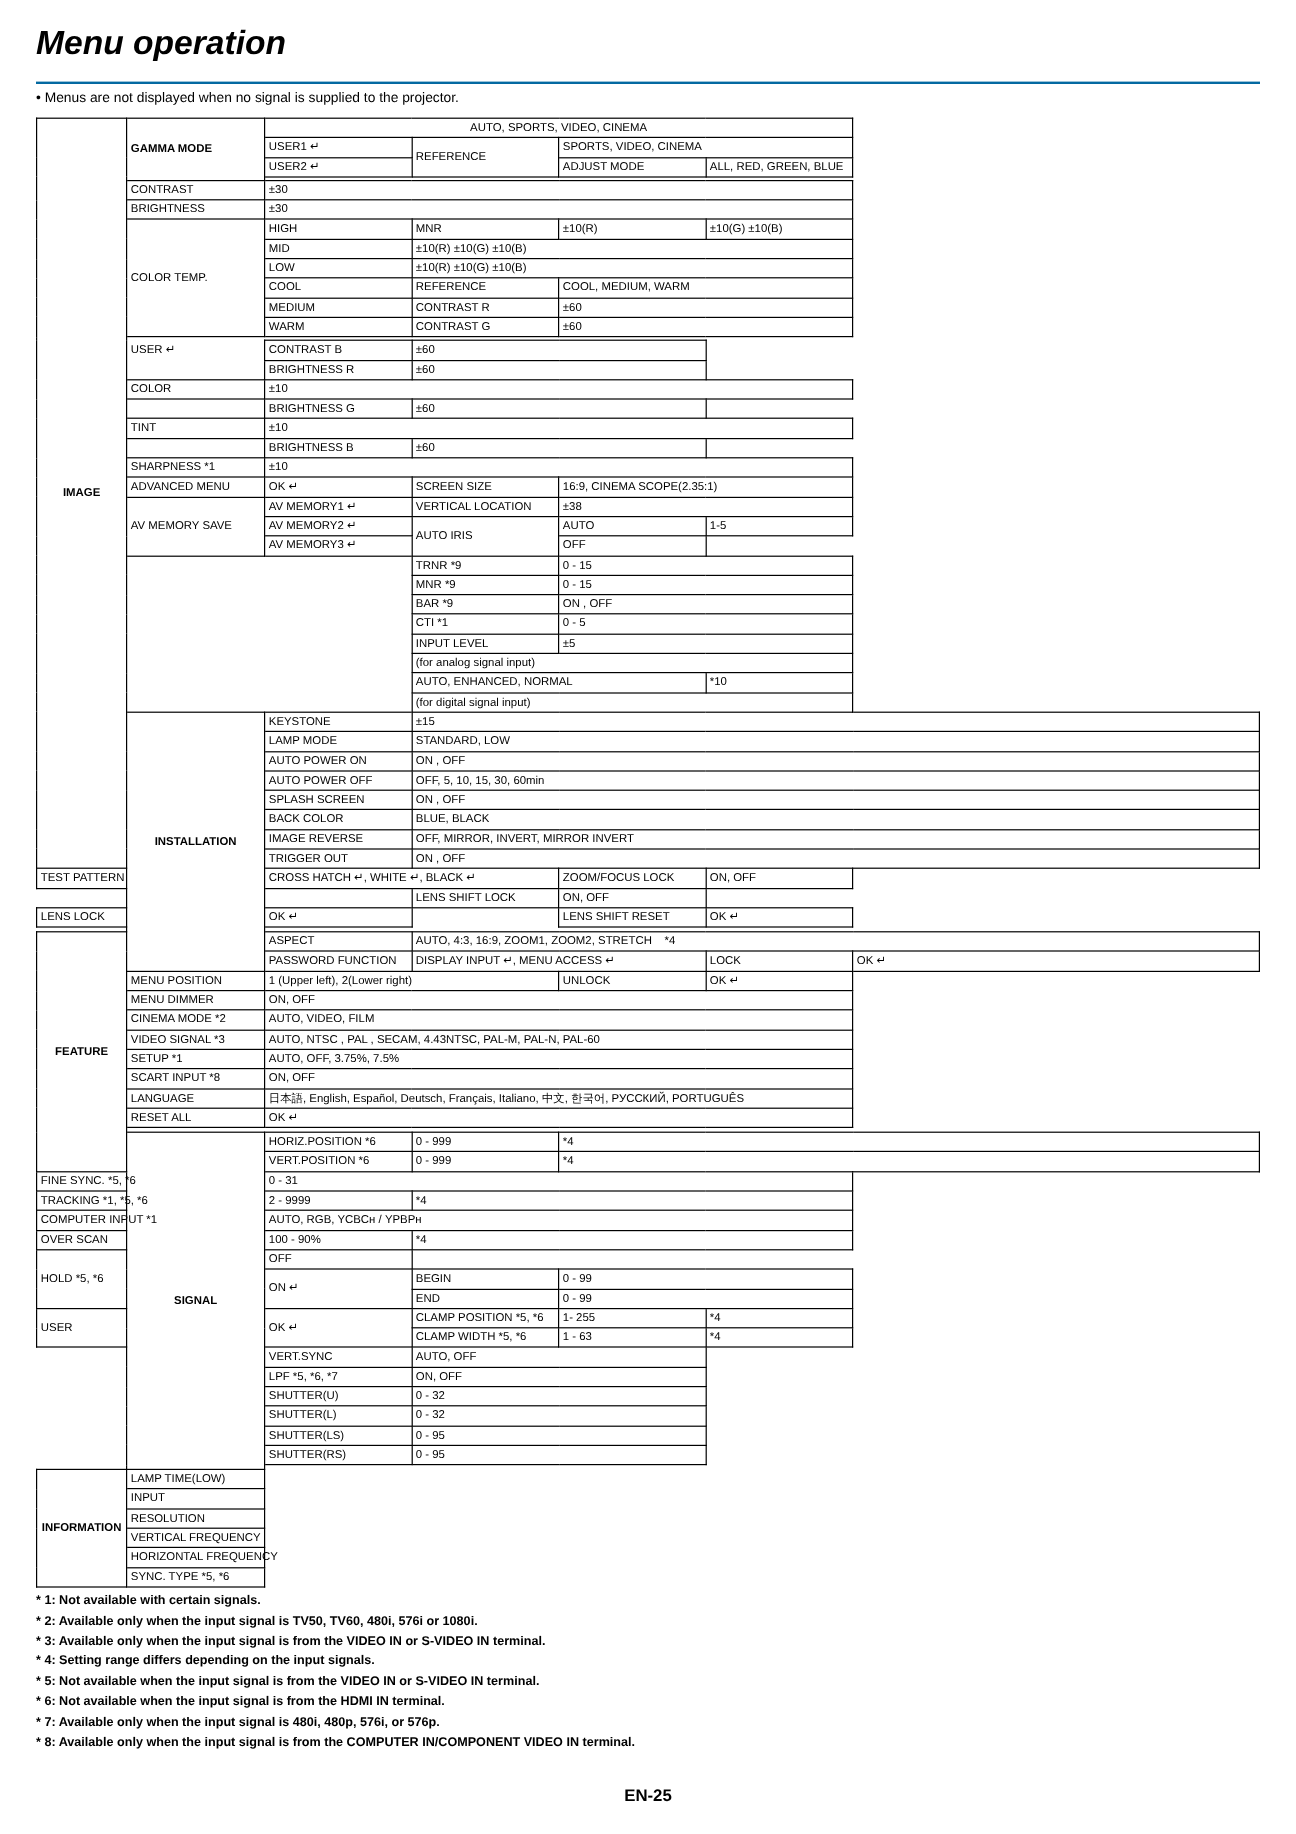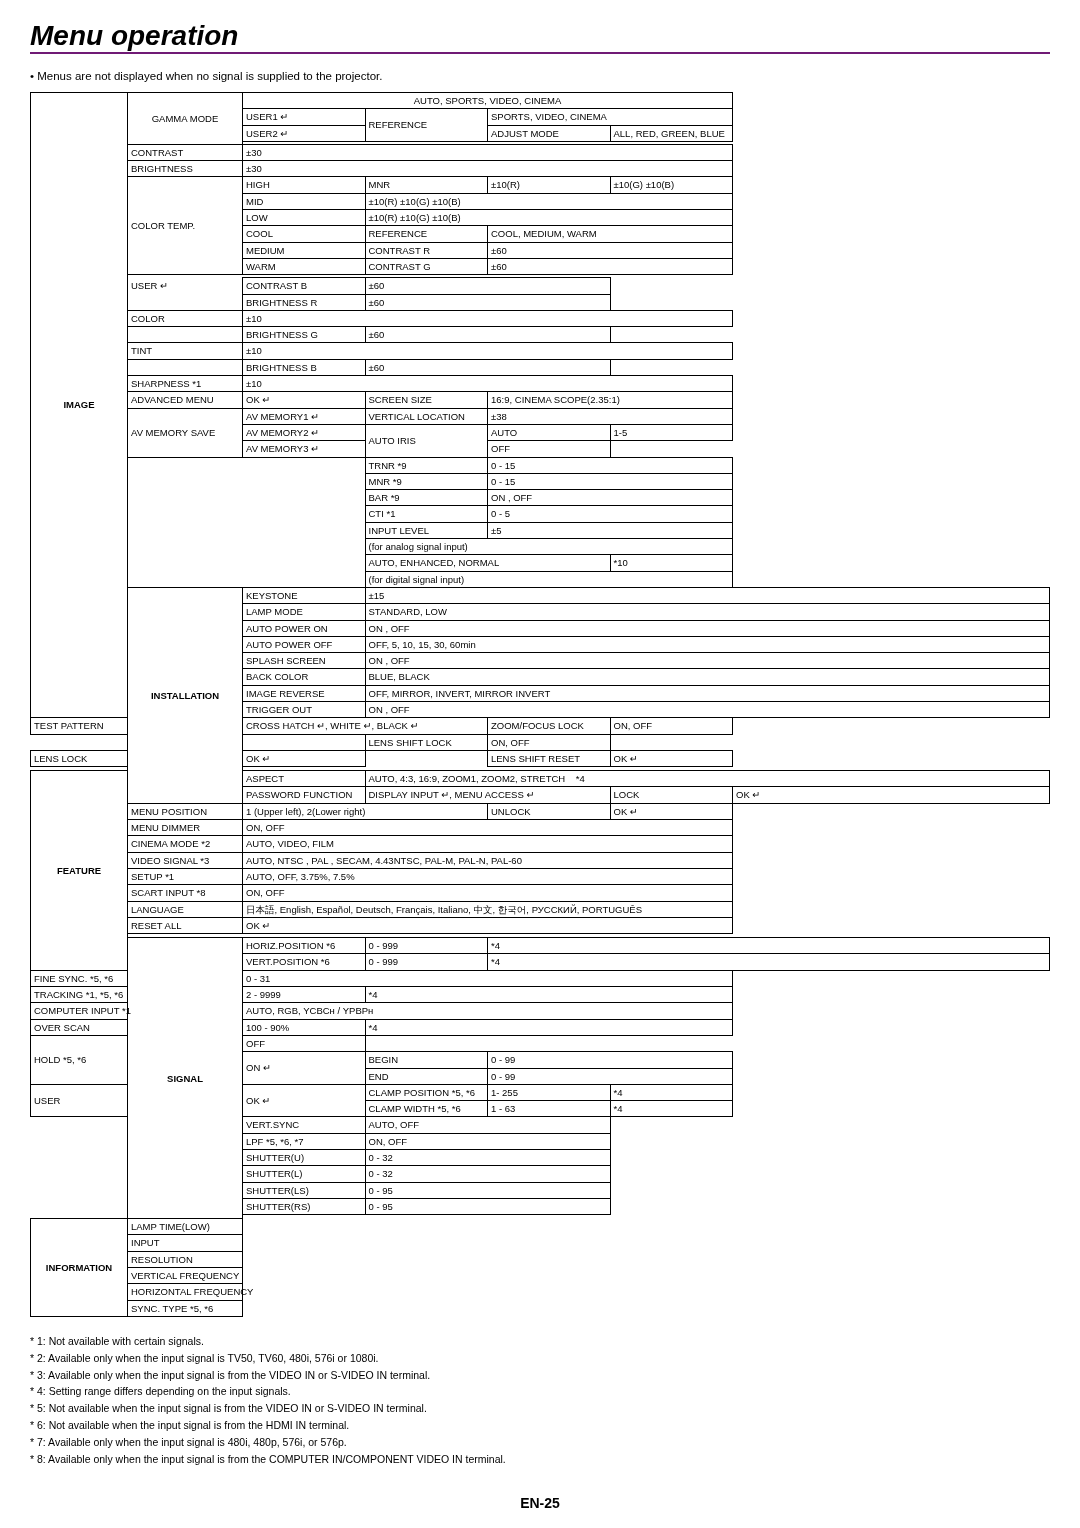--- a/index.html
+++ b/index.html
@@ -9,32 +9,33 @@
       font-size: 11px;
       color: #000;
       padding: 20px 30px;
       width: 1080px;
     }
     h1 {
       font-family: Arial, sans-serif;
       font-size: 28px;
       font-weight: bold;
       font-style: italic;
-      margin-bottom: 16px;
-      border-bottom: 2px solid #701a75;
-      padding-bottom: 0;
+      margin-bottom: 6px;
+      border-bottom: 2px solid #0369a1;
+      padding-bottom: 16px;
     }
     .bullet-note {
       font-size: 11.5px;
       margin-bottom: 10px;
     }
     .footnotes {
-      margin-top: 16px;
+      margin-top: 3px;
       font-size: 10.5px;
       line-height: 1.6;
+      font-weight: bold;
     }
     .page-number {
       text-align: center;
       font-size: 14px;
       font-weight: bold;
       margin-top: 28px;
     }
 
     
     .main-diagram {
@@ -69,22 +70,22 @@
 
 <p class="bullet-note">
   <span>•</span> <span>Menus are not displayed when no signal is supplied to the projector.</span>
 </p>
 
 <div class="main-diagram">
 <table class="diagram-table" style="table-layout:fixed; border-collapse:collapse;">
 
   <tbody>
   <tr>
-    <td rowspan="40" class="section-col col-l1" style="width:97px; writing-mode:horizontal-tb;">IMAGE</td>
-    <td rowspan="4" style="width:115px; text-align:center;">GAMMA MODE</td>
+    <td rowspan="40" class="section-col col-l1" style="width:75px; writing-mode:horizontal-tb;">IMAGE</td>
+    <td rowspan="4" style="width:115px; text-align:left;font-weight:bold;">GAMMA MODE</td>
     <td colspan="4" style="width:490px;text-align:center;">AUTO, SPORTS, VIDEO, CINEMA</td>
   </tr>
   <tr>
     <td>USER1 ↵</td>
     <td rowspan="2">REFERENCE</td>
     <td colspan="2">SPORTS, VIDEO, CINEMA</td>
   </tr>
   <tr>
     <td>USER2 ↵</td>
     <td>ADJUST MODE</td>

